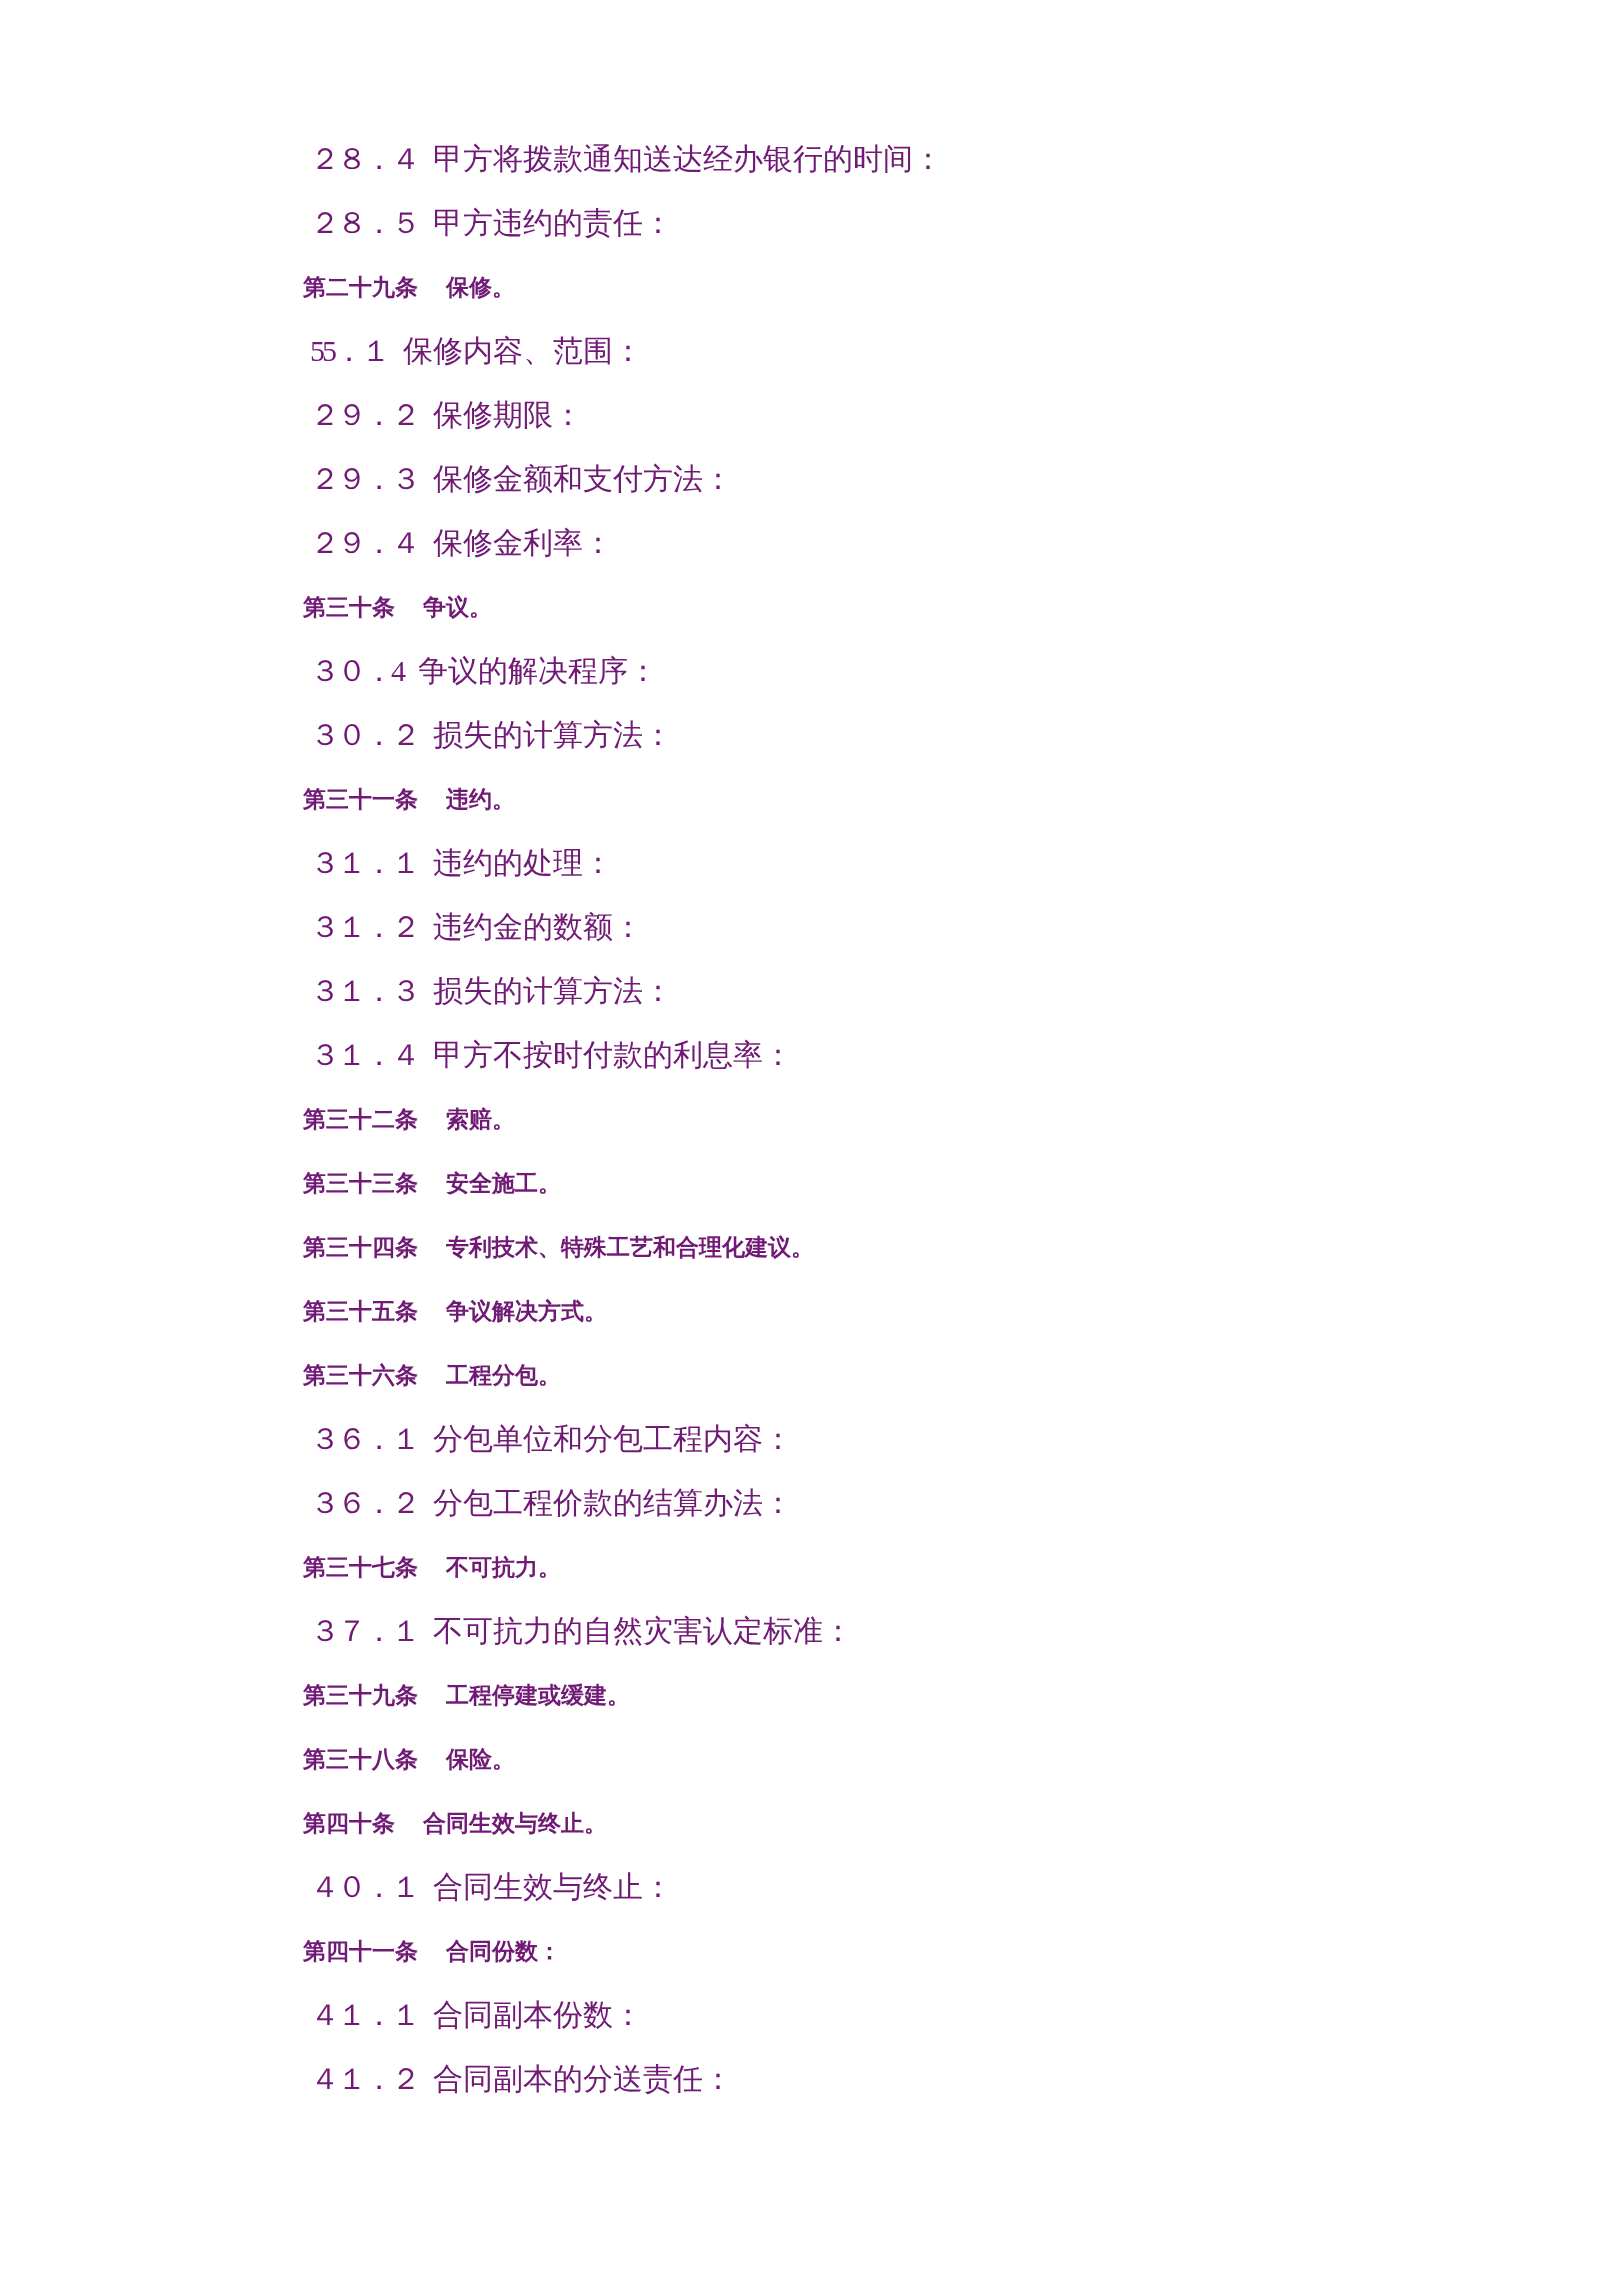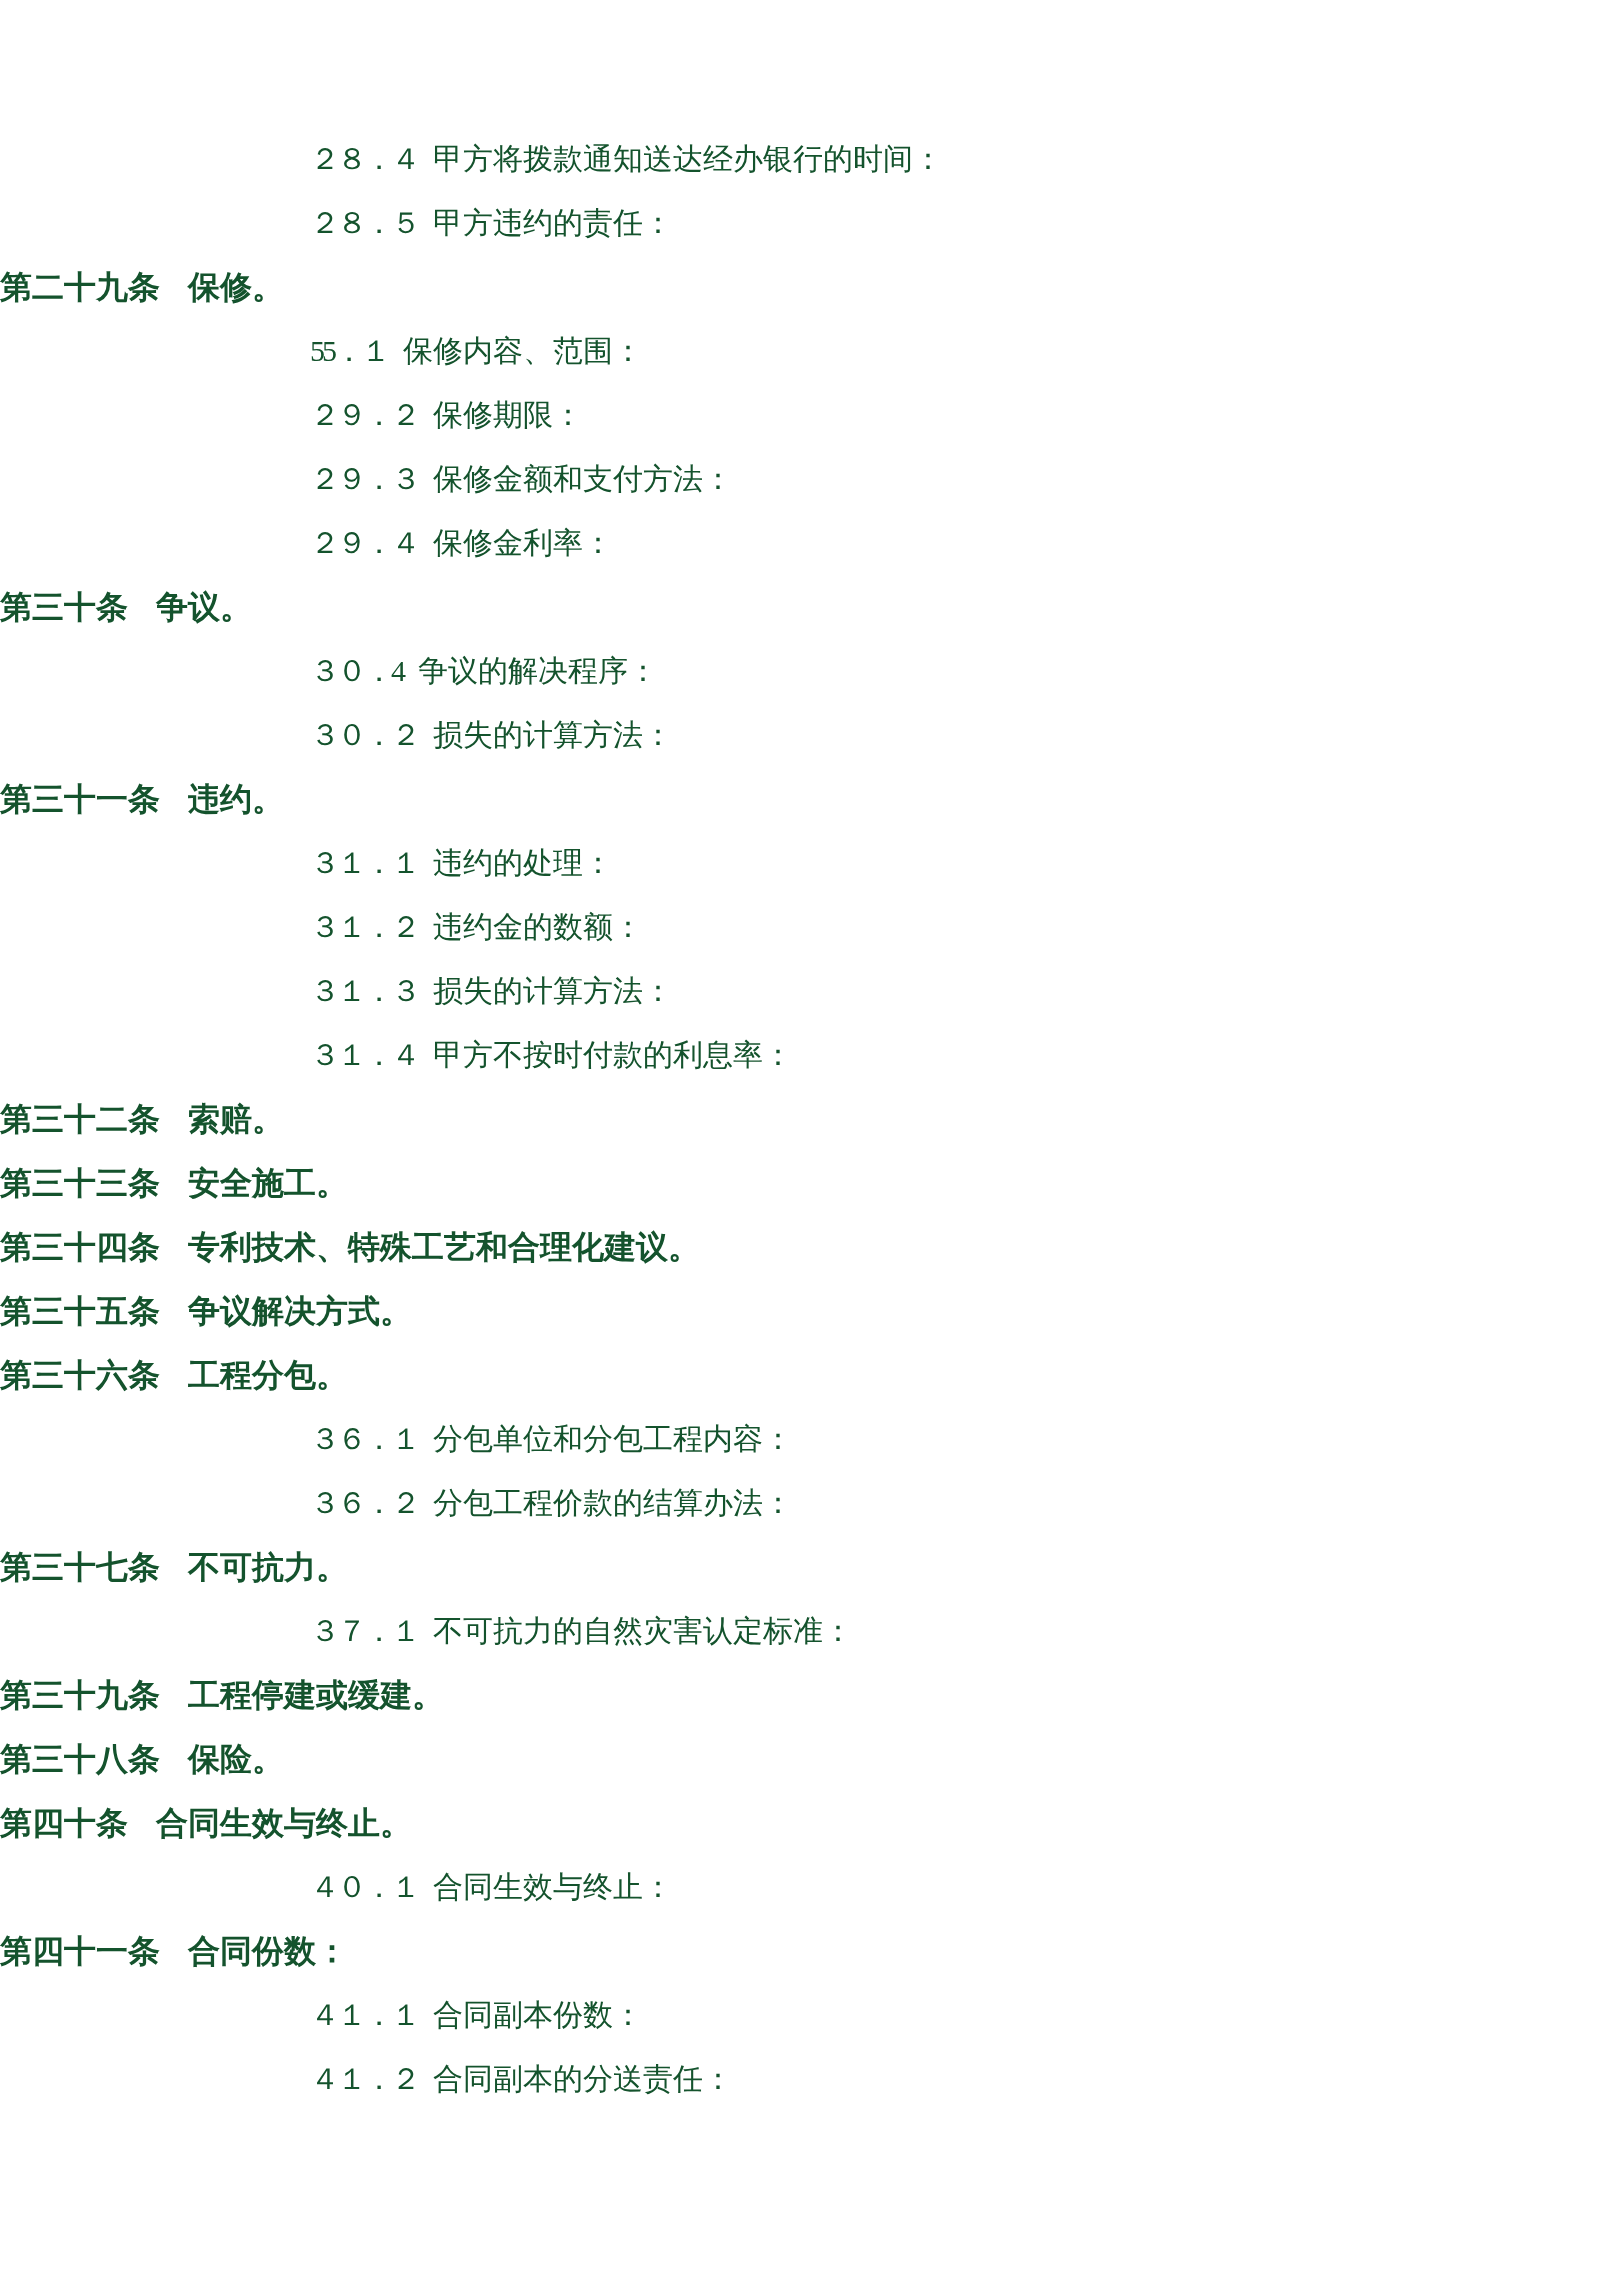--- a/index.html
+++ b/index.html
@@ -5,21 +5,21 @@
   html, body {
     margin: 0;
     padding: 0;
     background: #ffffff;
   }
   .page {
     position: relative;
     width: 1623px;
     height: 2294px;
     background: #ffffff;
-    color: #14532d;
+    color: #701a75;
     font-family: "Liberation Serif", "DejaVu Serif", serif;
     overflow: hidden;
   }
   .doc {
     position: absolute;
     top: 127px;
     left: 0;
     right: 0;
   }
   .line {
@@ -35,22 +35,23 @@
     padding-left: 310px;
     font-weight: normal;
   }
   .line.sub .num {
     letter-spacing: -0.1em;
   }
   .line.sub .txt {
     margin-left: 15px;
   }
   .line.heading {
+    padding-left: 303px;
     font-weight: bold;
-    font-size: 32px;
+    font-size: 23px;
   }
   .line.heading .txt {
     margin-left: 28px;
   }
 </style>
 </head>
 <body>
 
 <div class="page">
   <div class="doc">

